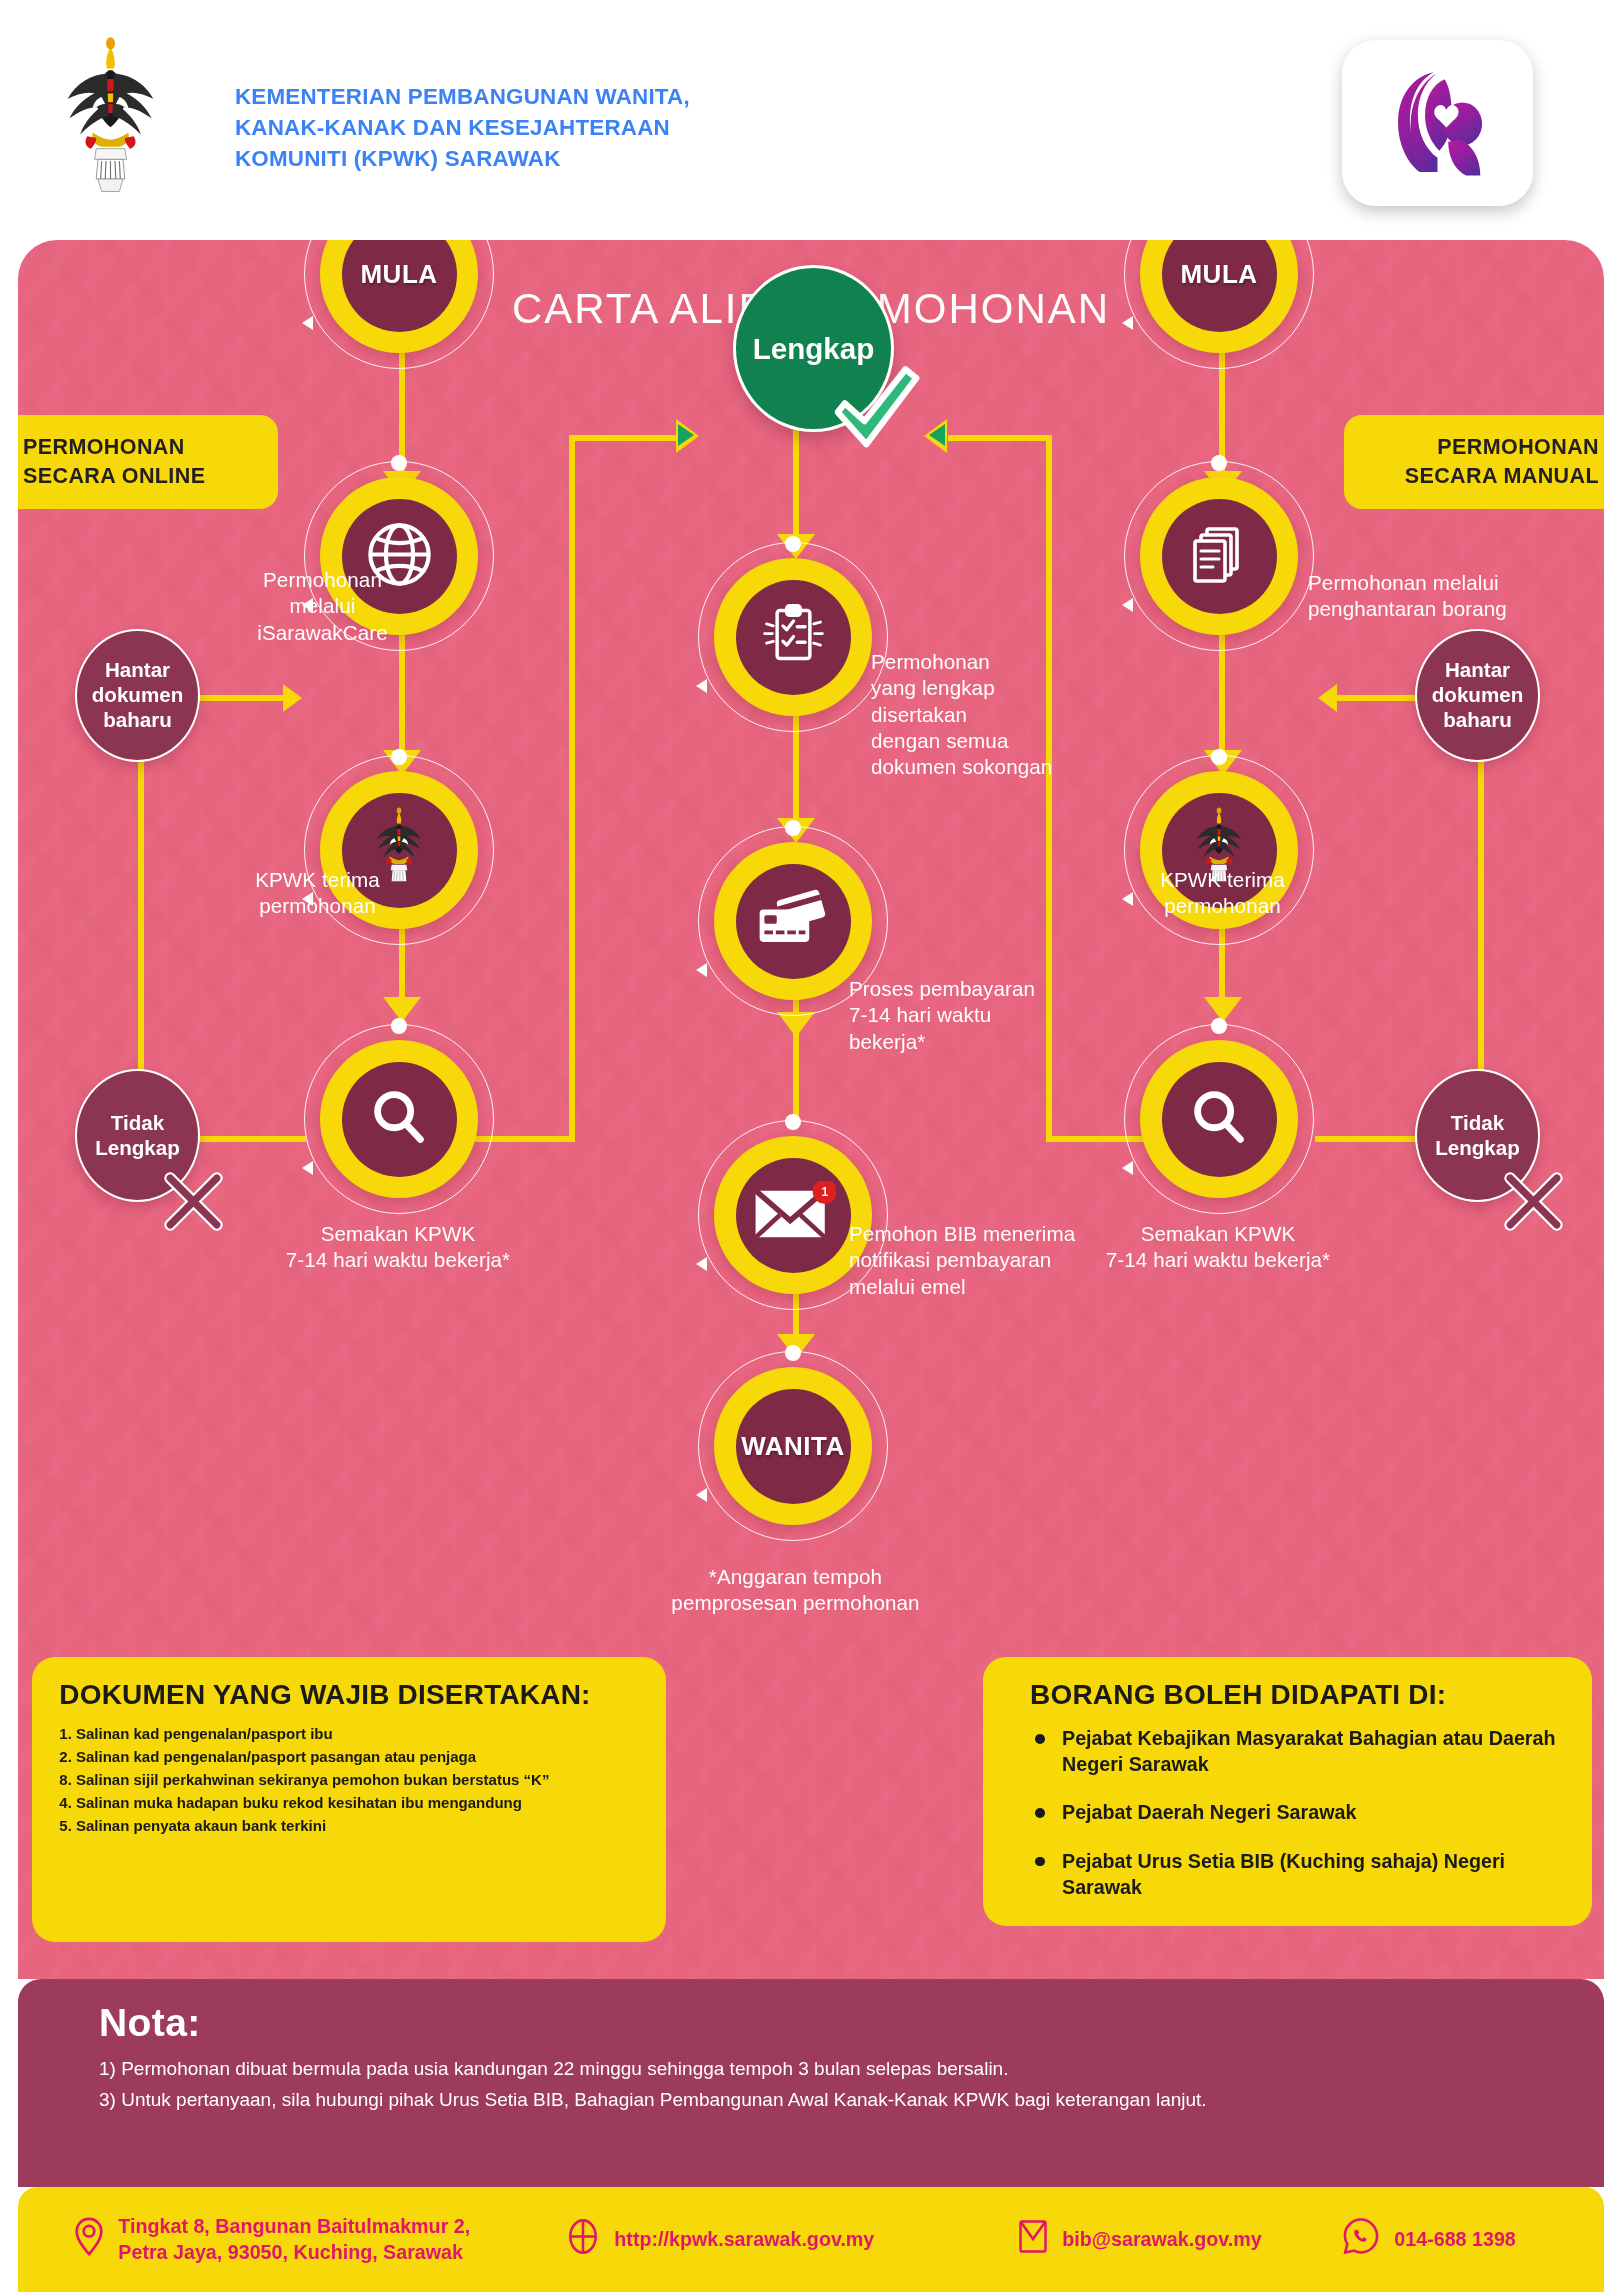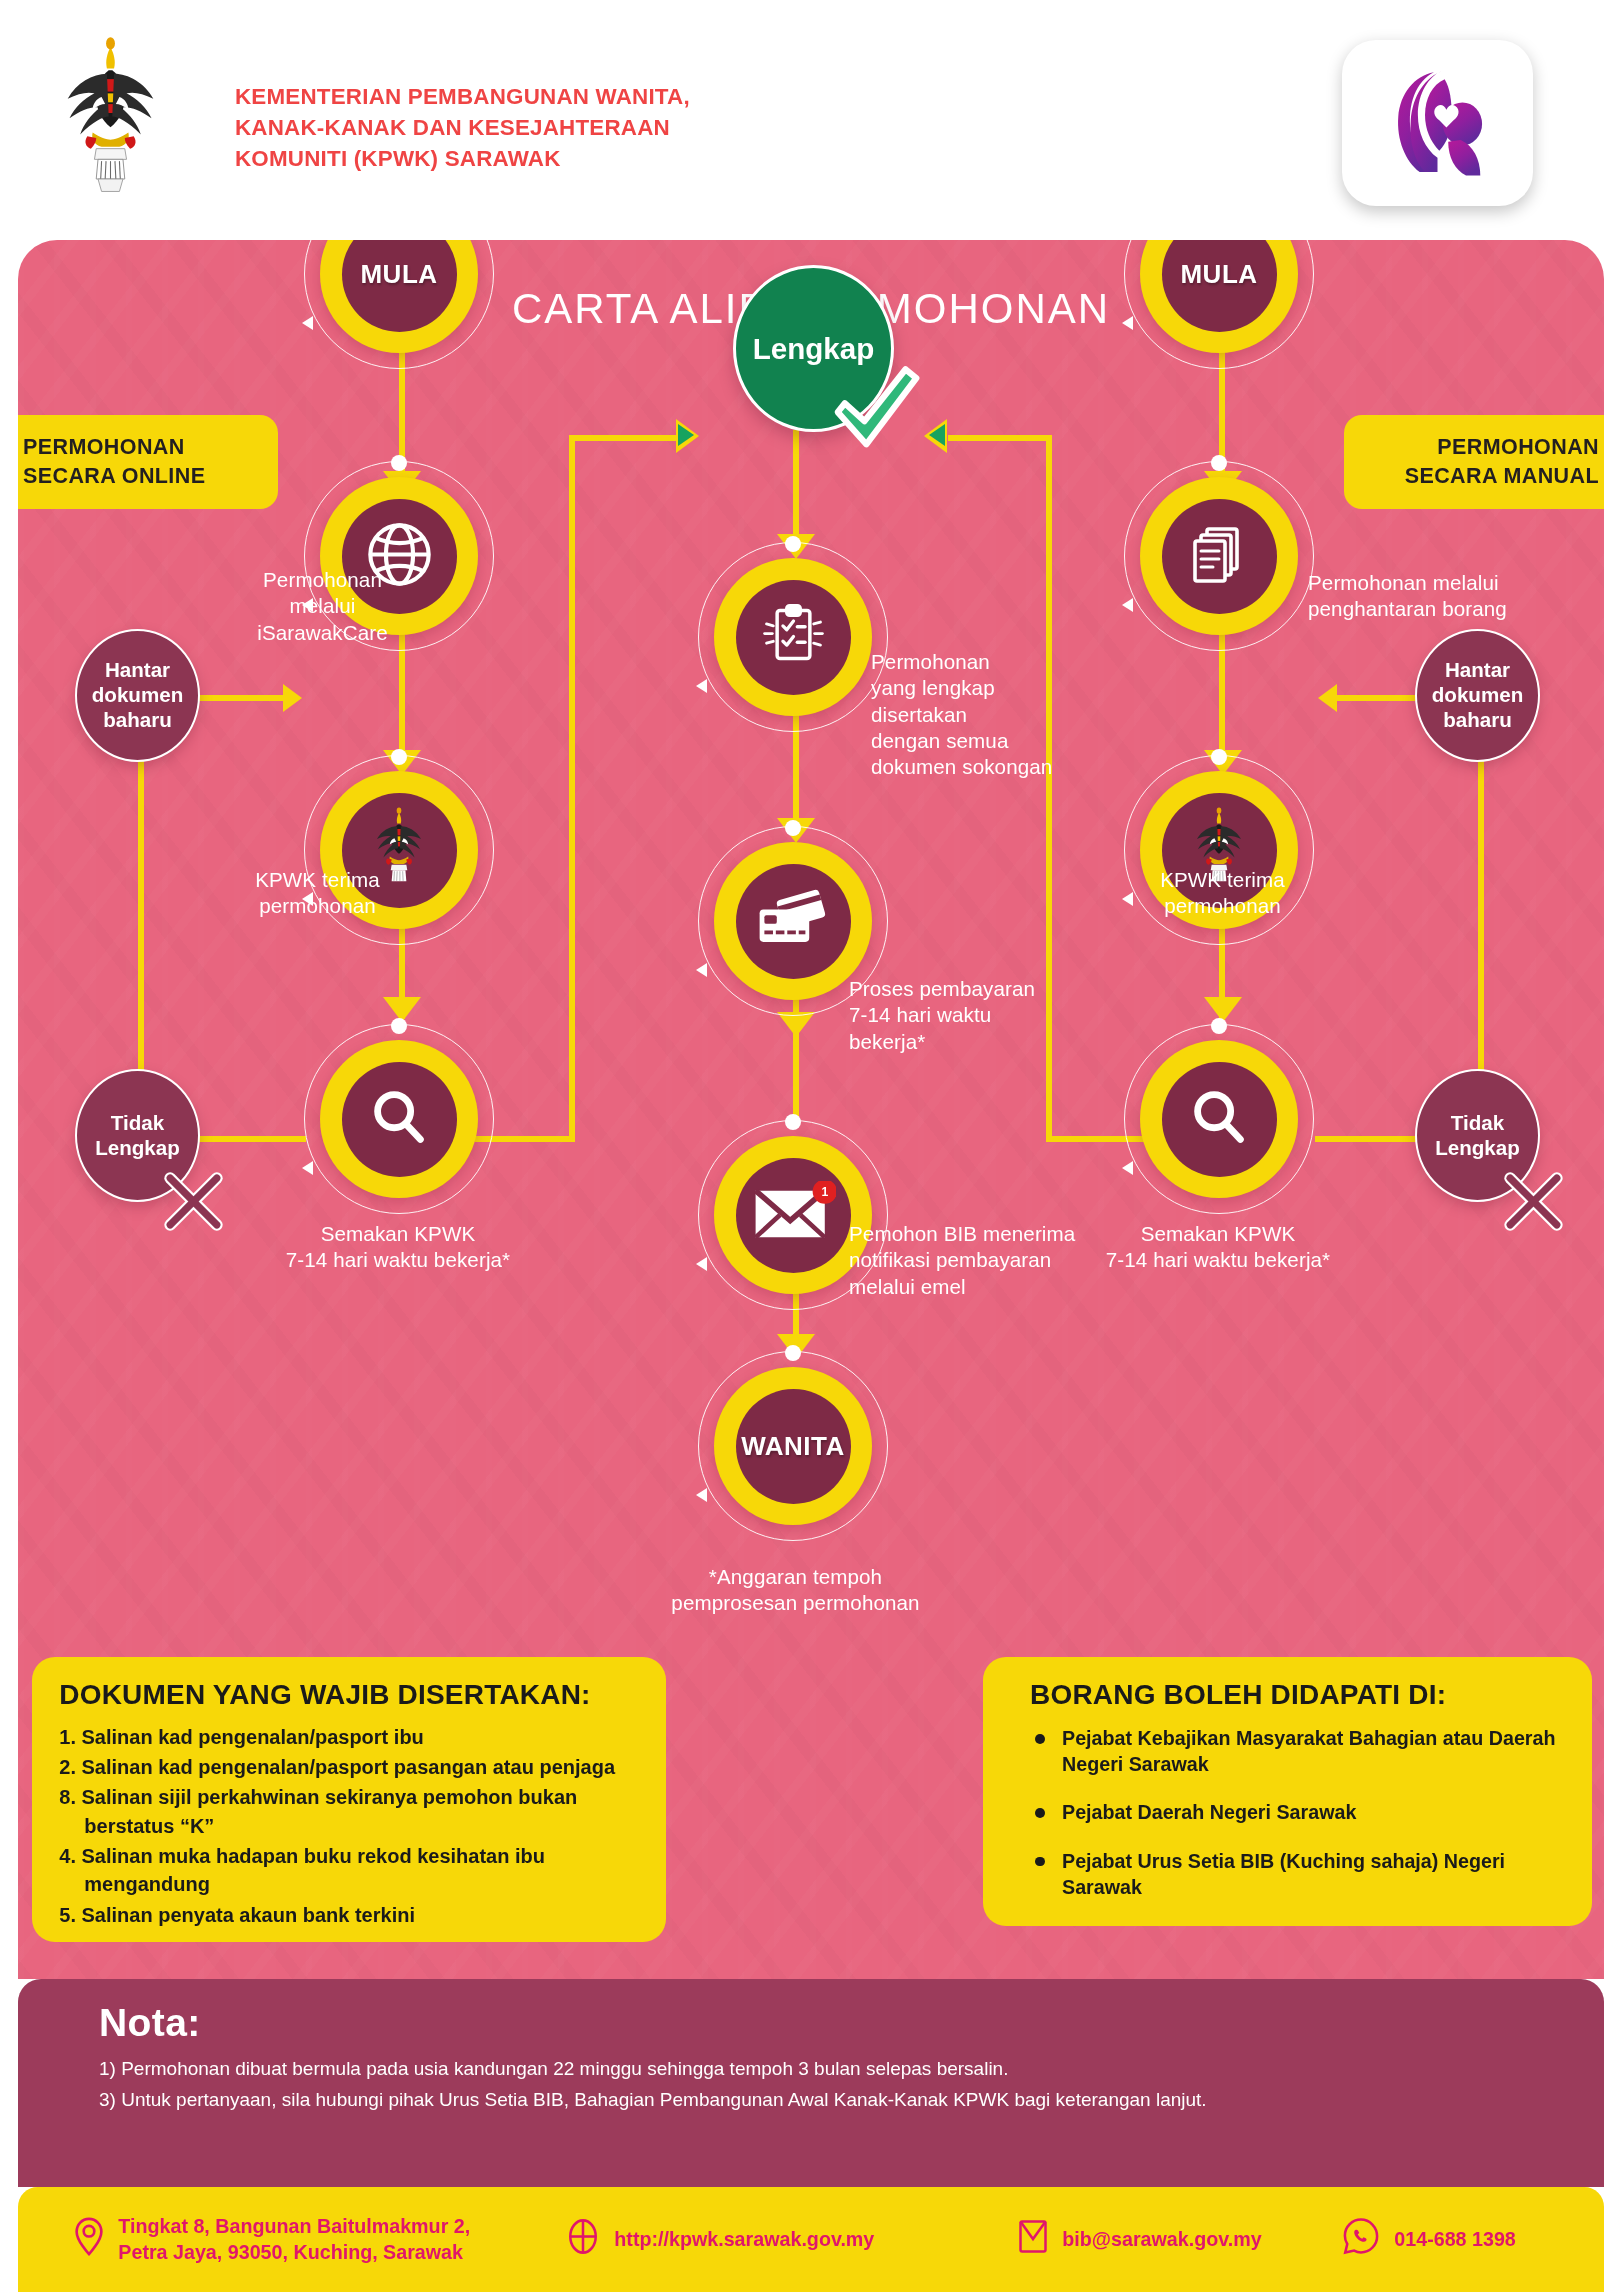--- a/index.html
+++ b/index.html
@@ -7,21 +7,21 @@
   body {
     width:1622px; height:2293px; position:relative; overflow:hidden;
     font-family:"Liberation Sans", sans-serif;
   }
 
   
   #header { position:absolute; left:0; top:0; width:1622px; height:240px; background:#ffffff; }
   #crest-wrap { position:absolute; left:57px; top:34px; width:107px; height:166px; }
   #ministry-title {
     position:absolute; left:235px; top:82px; width:627px;
-    font-weight:bold; font-size:22.4px; line-height:1.38; color:#ef4444;
+    font-weight:bold; font-size:22.4px; line-height:1.38; color:#3b82f6;
     letter-spacing:0.2px;
   }
   #brand-logo {
     position:absolute; left:1342px; top:40px; width:191px; height:166px;
     background:#ffffff; border-radius:34px;
     box-shadow:0 5.4px 16px rgba(0,0,0,.22);
     display:flex; align-items:center; justify-content:center;
   }
 
   
@@ -136,21 +136,21 @@
   .cap.center { text-align:center; }
 
   
   .info-box {
     position:absolute; background:#f7d808; border-radius:23px;
     padding:21.5px 27px; color:#1a1a1a;
   }
   .info-box h3 { font-size:28px; font-weight:bold; letter-spacing:0.2px; margin-bottom:12.5px; }
   .info-box ol { list-style:none; }
   .info-box ol li {
-    font-size:20px; line-height:1.42; margin-bottom:1.8px;
+    font-size:15px; line-height:1.42; margin-bottom:1.8px;
     padding-left:25px; text-indent:-25px; font-weight:600;
   }
   .info-box ul { list-style:none; margin-top:14.3px; }
   .info-box ul li {
     font-size:19.7px; line-height:1.35; margin-bottom:21.5px;
     padding-left:32px; position:relative; font-weight:600;
   }
   .info-box ul li::before {
     content:""; position:absolute; left:5.4px; top:9px;
     width:9.9px;height:9.9px;border-radius:50%;background:#1a1a1a;

